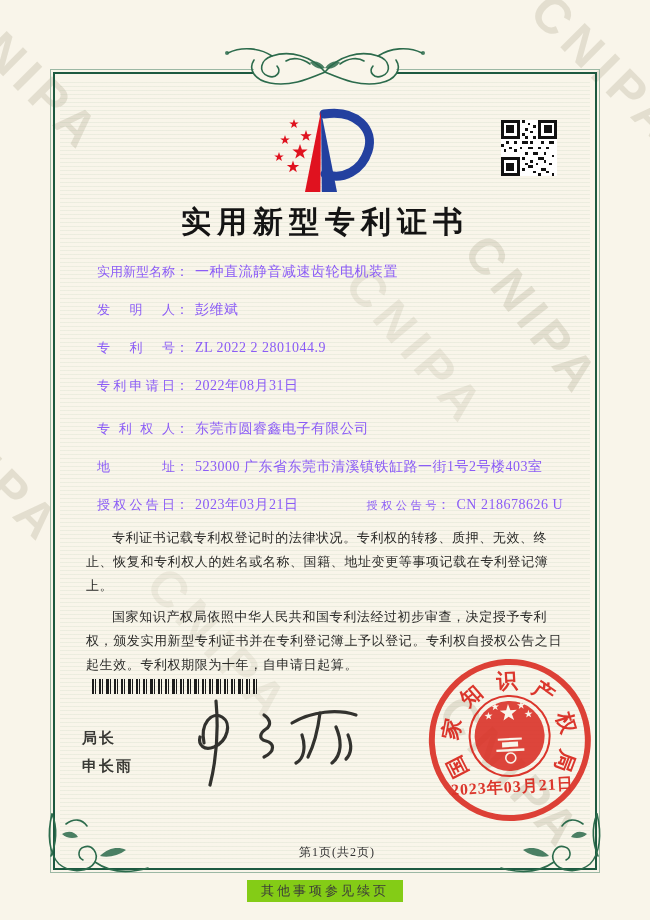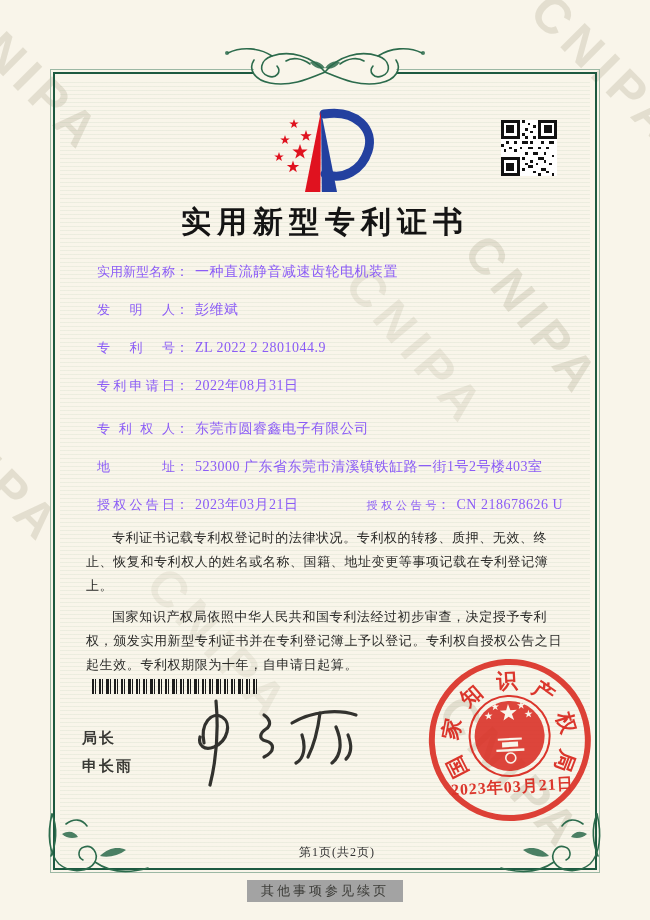--- a/index.html
+++ b/index.html
@@ -89,21 +89,21 @@
     transform:rotate(-3deg);opacity:0.93;z-index:5;
   }
   .page-num{
     position:absolute;left:0;right:0;top:844px;text-align:center;
     font-size:12px;color:#333;letter-spacing:1px;margin-left:24px;
   }
   .note{
     position:absolute;left:0;right:0;top:880px;text-align:center;z-index:6;
   }
   .note span{
-    display:inline-block;background:#a3a3a3;padding:2px 14px;
+    display:inline-block;background:#84cc16;padding:2px 14px;
     font-size:13px;letter-spacing:3px;color:#3c3c38;
   }
 </style>
 </head>
 <body>
 
 <svg width="0" height="0" style="position:absolute" aria-hidden="true">
   <defs>
     <path id="star" d="M0,-10L2.35,-3.09L9.51,-3.09L3.8,1.18L5.88,8.09L0,4L-5.88,8.09L-3.8,1.18L-9.51,-3.09L-2.35,-3.09Z"></path>
   </defs>

